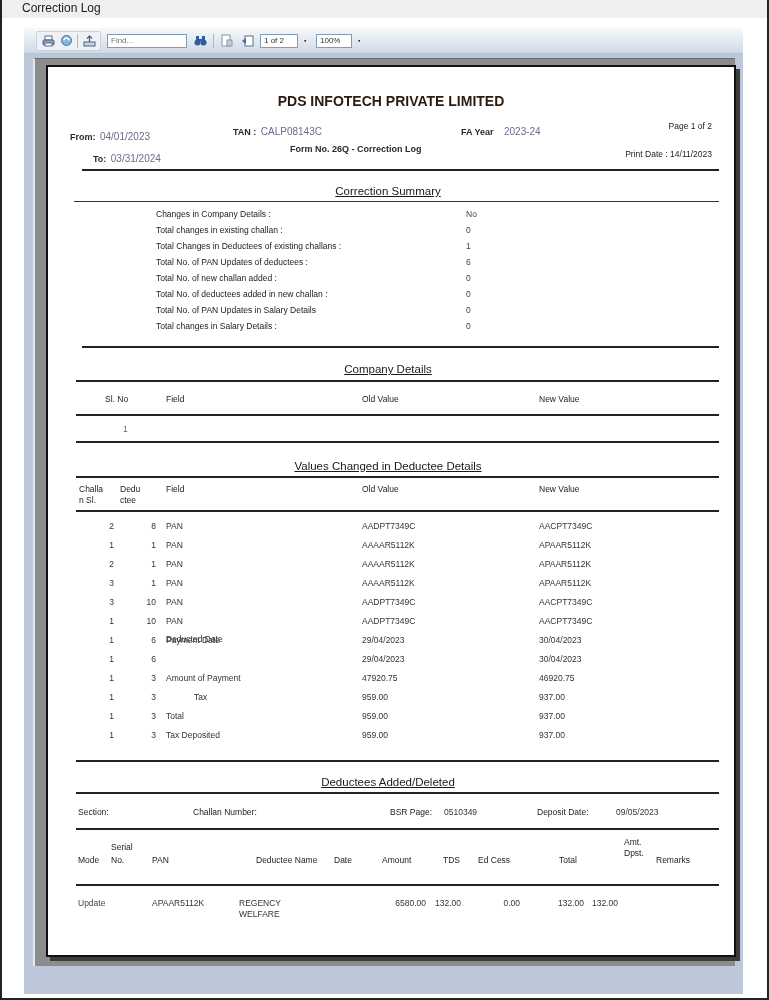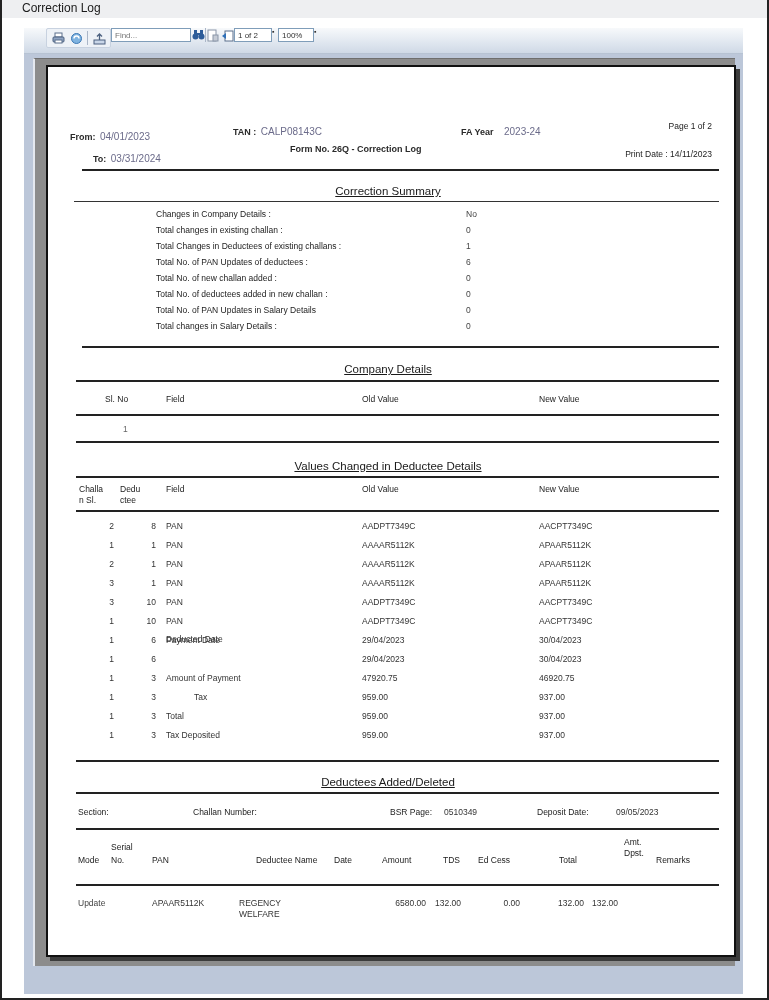--- a/index.html
+++ b/index.html
@@ -4,21 +4,21 @@
 <style>
   * { box-sizing: border-box; margin: 0; padding: 0; }
   html, body { width: 769px; height: 1000px; overflow: hidden; background: #ffffff; }
   body { font-family: "Liberation Sans", sans-serif; color: #000; position: relative; }
 
   .window { position: absolute; left: 0; top: 0; width: 769px; height: 1000px; border-left: 2px solid #222; border-right: 2px solid #222; border-bottom: 2px solid #222; background: #fff; }
   .titlebar { position: absolute; left: 0; top: 0; width: 100%; height: 18px; background: #eeeff1; }
   .titlebar .title { position: absolute; left: 20px; top: 1px; font-size: 12px; color: #1a1a1a; }
 
   .viewer { position: absolute; left: 22px; top: 28px; width: 719px; height: 966px; background: #bcc7d9; }
-  .toolbar { position: absolute; left: 0; top: 0; width: 100%; height: 26px; background: linear-gradient(#f7f9fb, #dfe6ef 60%, #cfd9e6); border-bottom: 1px solid #b7c3d3; display: flex; align-items: flex-start; padding-left: 22px; gap: 0; }
+  .toolbar { position: absolute; left: 0; top: 0; width: 100%; height: 26px; background: linear-gradient(#f7f9fb, #dfe6ef 60%, #cfd9e6); border-bottom: 1px solid #b7c3d3; display: flex; align-items: center; padding-left: 12px; gap: 6px; }
   .tgroup { display: flex; align-items: center; gap: 4px; height: 20px; padding: 0 4px; border: 1px solid #c8d2e0; background: #eef2f7; border-radius: 2px; }
   .tbtn { width: 14px; height: 14px; display: inline-flex; align-items: center; justify-content: center; cursor: pointer; }
   .tsep { width: 1px; height: 14px; background: #aab6c8; }
   .find-input { width: 80px; height: 14px; border: 1px solid #7f9db9; background: #fff; font-size: 8px; padding-left: 3px; color: #555; font-family: "Liberation Sans", sans-serif; }
   .page-input { width: 38px; height: 14px; border: 1px solid #7f9db9; background: #fff; font-size: 8px; padding-left: 3px; color: #333; font-family: "Liberation Sans", sans-serif; }
   .zoom-input { width: 36px; height: 14px; border: 1px solid #7f9db9; background: #fff; font-size: 8px; padding-left: 3px; color: #333; font-family: "Liberation Sans", sans-serif; }
   .drop { font-size: 7px; color: #333; cursor: pointer; width: 6px; }
 
   .canvas { position: absolute; left: 9px; top: 30px; width: 702px; height: 908px; background: #8c8c8c; border-left: 2px solid #e4e8ef; border-top: 1px solid #6e6e6e; }
   .page { position: absolute; left: 11px; top: 6px; width: 690px; height: 892px; background: #fff; border: 2px solid #111; box-shadow: 4px 4px 0 #3c3c3c; }
@@ -97,20 +97,21 @@
       </span>
       <input class="page-input" type="text" value="1 of 2" style="">
       <span class="drop">▪</span>
       <input class="zoom-input" type="text" value="100%" style="">
       <span class="drop">▪</span>
     </div>
 
     <div class="canvas">
       <div class="page">
 
+        <div class="abs company">PDS INFOTECH PRIVATE LIMITED</div>
 
         <div class="abs" style="left:22px; top:59px;">
           <span class="lbl">From:</span>
           <span class="val">04/01/2023</span>
         </div>
         <div class="abs" style="left:45px; top:81px;">
           <span class="lbl">To:</span>
           <span class="val">03/31/2024</span>
         </div>
         <div class="abs" style="left:185px; top:54px;">

